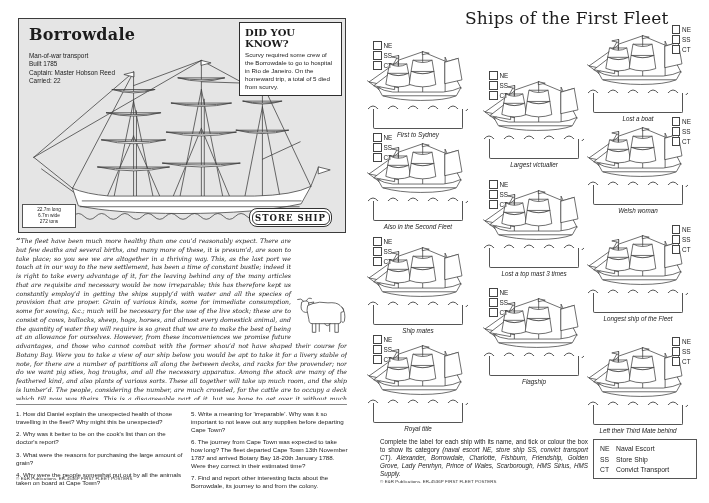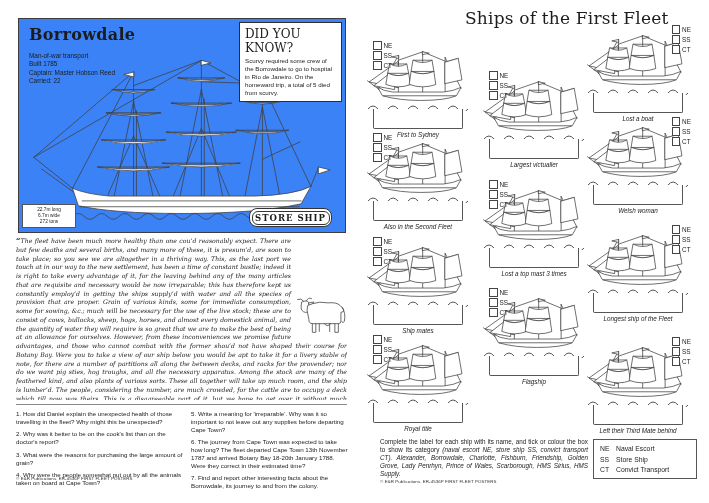--- a/index.html
+++ b/index.html
@@ -1,24 +1,24 @@
 <!DOCTYPE html>
 <html><head>
 <meta charset="utf-8">
 <style>
   html,body{margin:0;padding:0;background:#fff;}
   #sheet{position:relative;width:709px;height:503px;background:#fff;overflow:hidden;
          font-family:"Liberation Sans",sans-serif;color:#1c1c1c;}
   
   #left-page{position:absolute;left:0;top:0;width:355px;height:503px;}
-  #ship-box{position:absolute;left:18px;top:18px;width:326px;height:213px;border:1px solid #3c3c3c;background:#3b82f6;}
+  #ship-box{position:absolute;left:18px;top:18px;width:326px;height:213px;border:1px solid #3c3c3c;background:#e5e5e5;}
   #borrowdale-title{position:absolute;left:10px;top:6px;font-family:"DejaVu Serif",serif;font-weight:bold;font-size:16px;letter-spacing:.3px;}
   #ship-info{position:absolute;left:10px;top:33px;width:104px;font-size:6.4px;line-height:8.4px;}
   #dyk-box{position:absolute;right:3px;top:3px;width:91px;border:1.2px solid #2d2d2d;background:#fff;padding:4px 5px;z-index:5;}
-  #dyk-title{font-family:"DejaVu Serif",serif;font-weight:normal;font-size:12px;margin-bottom:2px;}
+  #dyk-title{font-family:"DejaVu Serif",serif;font-weight:bold;font-size:10px;margin-bottom:2px;}
   #dyk-text{font-size:6.2px;line-height:8px;}
   #big-ship{position:absolute;left:2px;top:24px;width:322px;height:186px;}
   #dims-box{position:absolute;left:3px;bottom:4px;width:50px;border:1px solid #555;background:#fff;padding:2px 1px;font-size:4.8px;line-height:6px;text-align:center;z-index:6;}
   #store-plaque{position:absolute;right:13px;bottom:5px;width:78px;border:1px solid #333;border-radius:8px;padding:1.5px;background:#fff;z-index:6;}
   #store-plaque-inner{border:0.8px solid #333;border-radius:6px;text-align:center;font-family:"DejaVu Serif",serif;font-weight:bold;font-size:8.5px;letter-spacing:1px;line-height:12px;}
   #quote-block{position:absolute;left:16px;top:236px;width:331px;height:164px;
      font-family:"DejaVu Serif",serif;font-style:italic;font-size:6.15px;line-height:8.75px;
      text-align:justify;overflow:hidden;}
   #quote-block .qmark{font-weight:bold;font-size:8px;}
   #cow-wrap{float:right;width:52px;height:42px;margin:58px 0 0 4px;}

